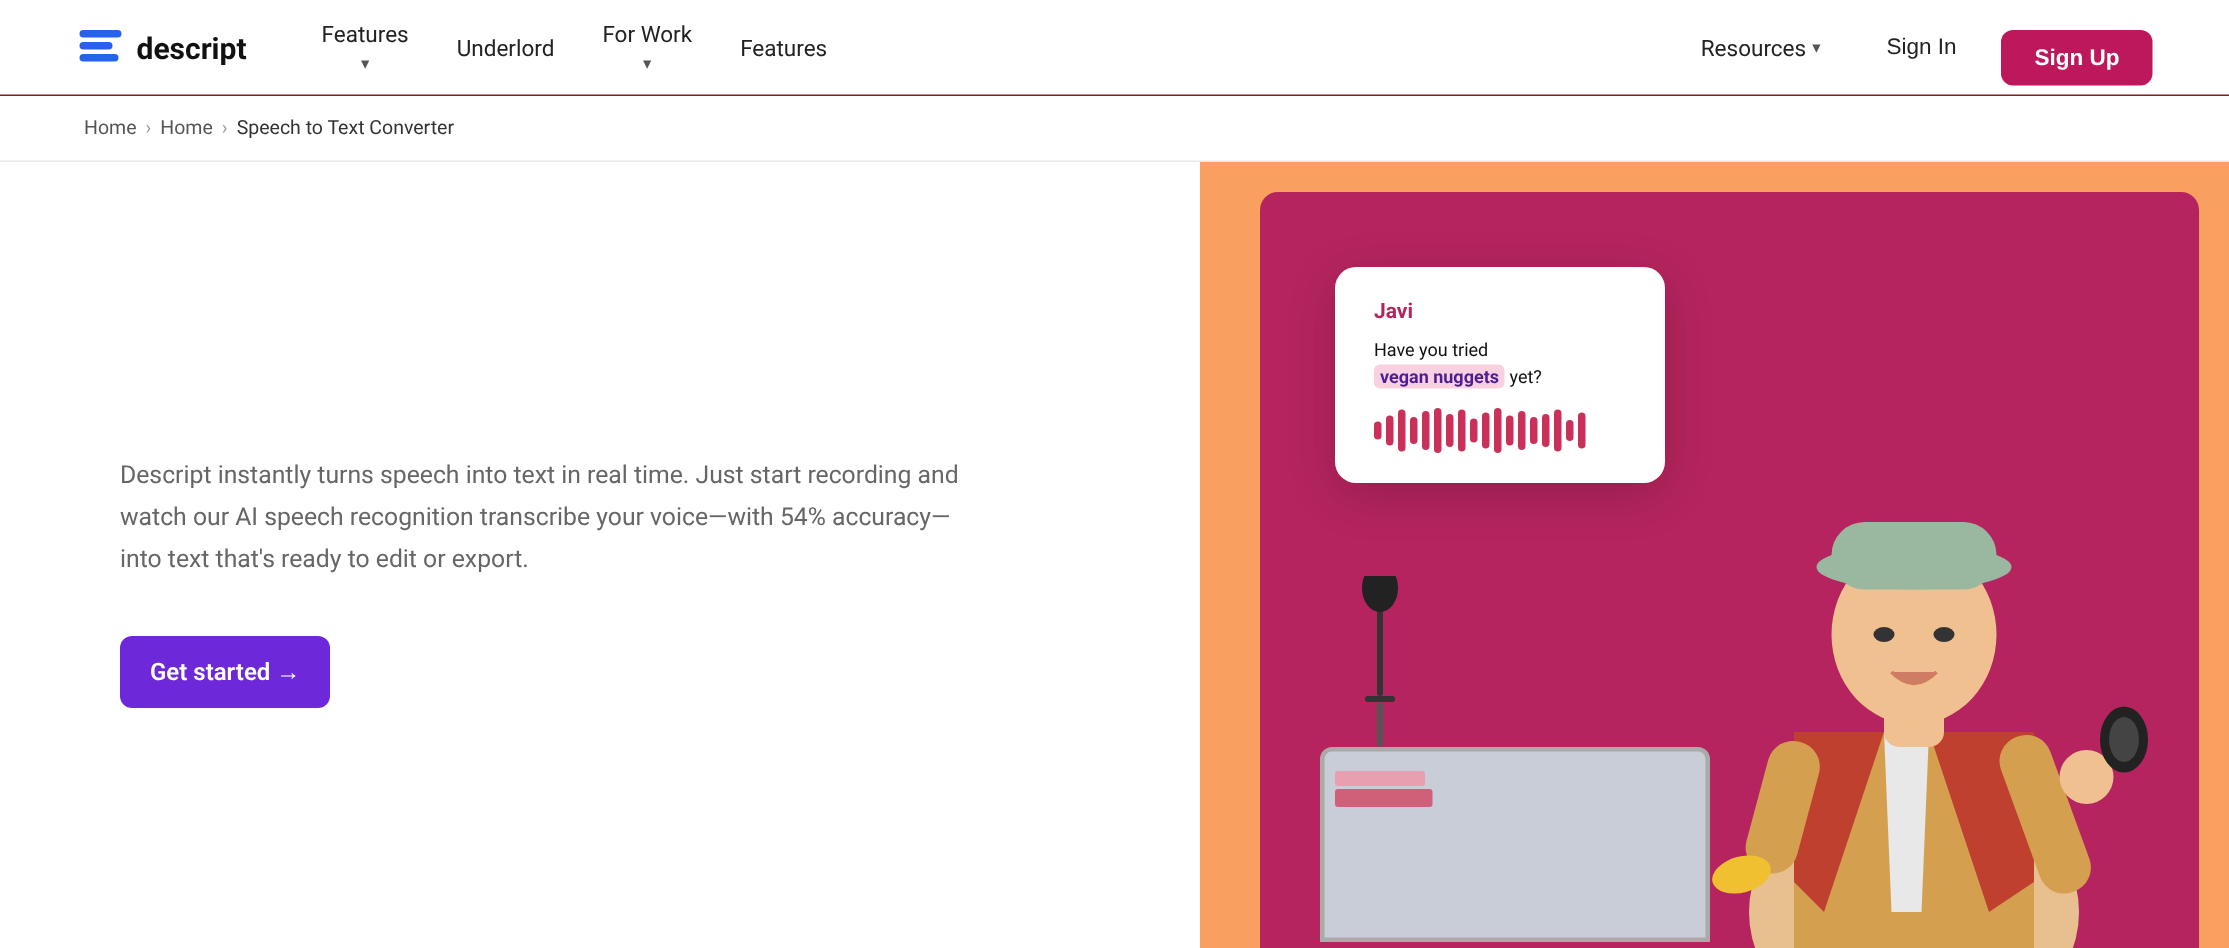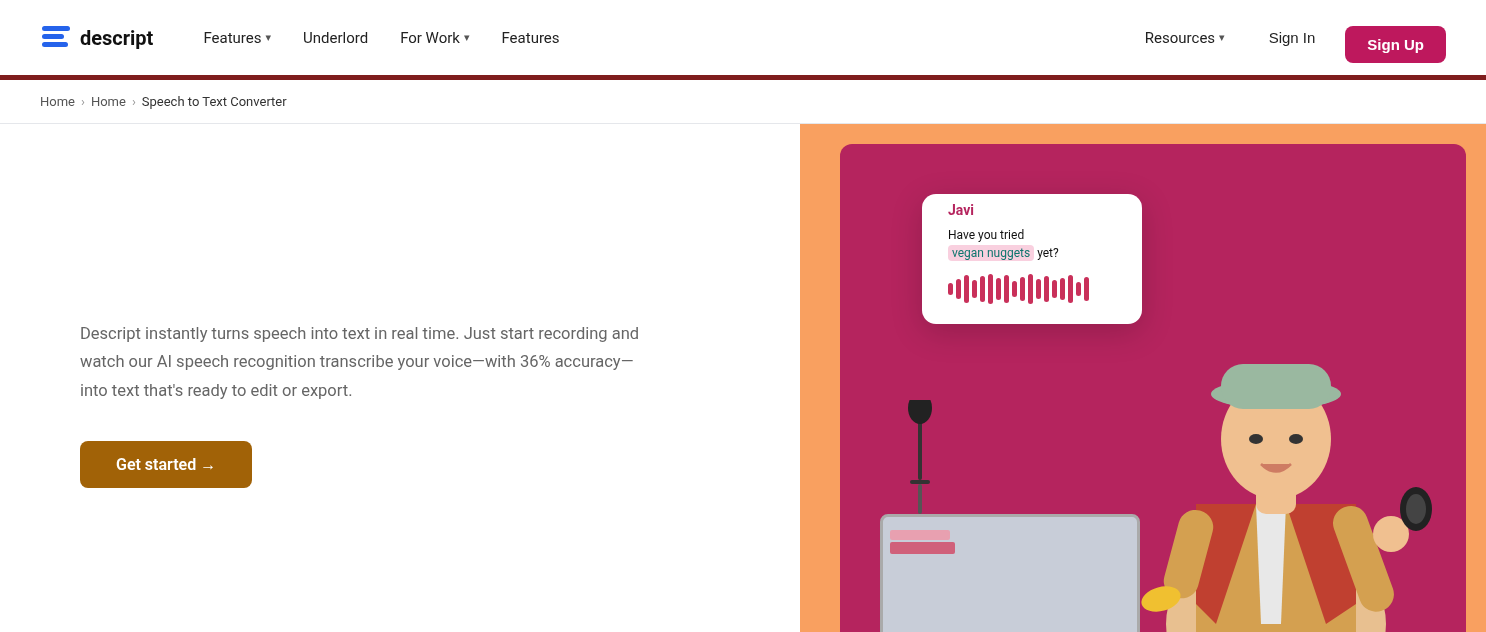--- a/index.html
+++ b/index.html
@@ -2,23 +2,23 @@
 <html><head>
   <meta charset="utf-8">
   <style>
     * { margin: 0; padding: 0; box-sizing: border-box; }
     body { font-family: -apple-system, BlinkMacSystemFont, 'Segoe UI', Roboto, sans-serif; background: #fff; width: 1486px; overflow-x: hidden; }
 
     
     nav {
       display: flex;
       align-items: center;
-      padding: 0 40px;
-      height: 80px;
-      border-bottom: 5px solid #7f1d1d;
+      padding: 0 51px;
+      height: 64px;
+      border-bottom: 1px solid #7f1d1d;
       position: relative;
       z-index: 10;
       background: #fff;
     }
     .nav-logo {
       display: flex;
       align-items: center;
       gap: 8px;
       margin-right: 36px;
       text-decoration: none;
@@ -41,20 +41,21 @@
     .nav-item {
       display: flex;
       align-items: center;
       gap: 4px;
       padding: 8px 14px;
       font-size: 15px;
       color: #222;
       cursor: pointer;
       border-radius: 6px;
       text-decoration: none;
+      flex-direction: column;
     }
     .chevron {
       font-size: 11px;
       color: #555;
     }
     .nav-right {
       display: flex;
       align-items: center;
       gap: 12px;
     }
@@ -86,21 +87,21 @@
       border-radius: 8px;
       cursor: pointer;
       margin-top: 14px;
     }
 
     
     .breadcrumb {
       display: flex;
       align-items: flex-start;
       gap: 6px;
-      padding: 14px 40px;
+      padding: 14px 56px;
       font-size: 13px;
       color: #555;
       border-bottom: 1px solid #e5e7eb;
     }
     .breadcrumb a {
       color: #555;
       text-decoration: none;
     }
     .breadcrumb .sep { color: #999; }
     .breadcrumb .current { color: #333; }
@@ -129,25 +130,25 @@
       font-size: 16.5px;
       color: #666;
       line-height: 1.7;
       max-width: 560px;
       margin-bottom: 36px;
     }
     .btn-getstarted {
       display: inline-flex;
       align-items: center;
       gap: 8px;
-      padding: 14px 36px;
+      padding: 14px 20px;
       font-size: 16px;
       font-weight: 600;
       color: #fff;
-      background: #a16207;
+      background: #6d28d9;
       border: none;
       border-radius: 8px;
       cursor: pointer;
       width: fit-content;
       text-decoration: none;
     }
 
     
     .hero-right {
       flex: 1;
@@ -166,42 +167,42 @@
       overflow: hidden;
     }
 
     
     .transcript-card {
       position: absolute;
       top: 50px;
       left: 50px;
       background: #fff;
       border-radius: 14px;
-      padding: 8px 26px 20px 26px;
+      padding: 22px 26px 20px 26px;
       width: 220px;
       box-shadow: 0 8px 32px rgba(0,0,0,0.18);
-      margin-left: 32px;
     }
     .transcript-speaker {
       font-size: 14px;
       font-weight: 700;
       color: #b5245e;
       margin-bottom: 8px;
     }
     .transcript-text {
       font-size: 12px;
       color: #111;
       line-height: 1.5;
       margin-bottom: 12px;
     }
     .transcript-highlight {
       background: #f9d0df;
-      color: #0f766e;
+      color: #4c1d95;
       border-radius: 4px;
       padding: 1px 4px;
+      font-weight: bold;
     }
     .waveform {
       display: flex;
       align-items: center;
       gap: 3px;
       height: 30px;
       margin-top: 4px;
     }
     .waveform-bar {
       width: 5px;
@@ -270,21 +271,21 @@
   <a href="#">Home</a>
   <span class="sep">›</span>
   <a href="#">Home</a>
   <span class="sep">›</span>
   <span class="current">Speech to Text Converter</span>
 </div>
 
 <section class="hero">
 
   <div class="hero-left">
-    <p class="hero-desc">Descript instantly turns speech into text in real time. Just start recording and watch our AI speech recognition transcribe your voice—with 36% accuracy—into text that's ready to edit or export.</p>
+    <p class="hero-desc">Descript instantly turns speech into text in real time. Just start recording and watch our AI speech recognition transcribe your voice—with 54% accuracy—into text that's ready to edit or export.</p>
     <a class="btn-getstarted" href="#">Get started →</a>
   </div>
 
   <div class="hero-right">
     <div class="hero-right-inner">
 
       <div class="transcript-card">
         <div class="transcript-speaker">Javi</div>
         <div class="transcript-text">
           <span>Have you tried</span>

